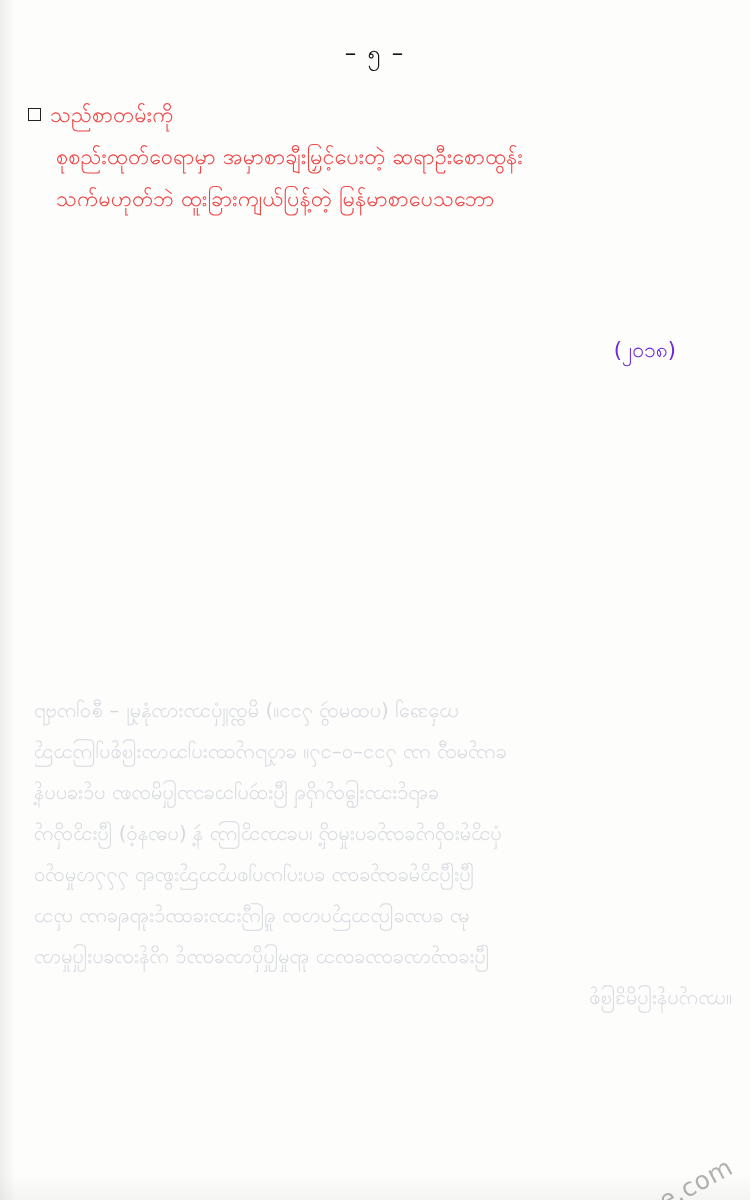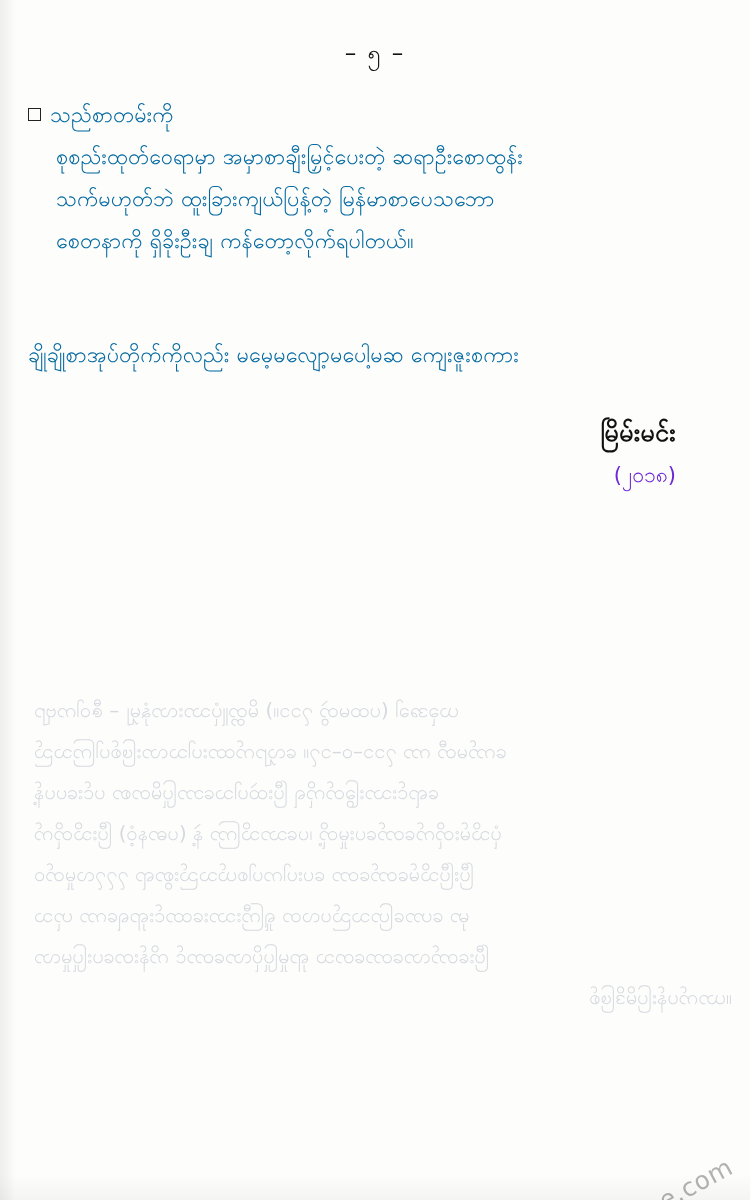--- a/index.html
+++ b/index.html
@@ -41,21 +41,21 @@
   }
 
   .para {
     position: relative;
     margin-bottom: 26px;
   }
 
   .para-line {
     font-size: 21.5px;
     line-height: 1.95;
-    color: #0369a1;
+    color: #ef4444;
     white-space: nowrap;
     letter-spacing: 0.2px;
   }
 
   .para-line.indent {
     padding-left: 28px;
   }
 
   .bullet-line {
     display: flex;
@@ -159,33 +159,30 @@
 
   <div class="content">
 
     <div class="para">
       <div class="bullet-line">
         <span class="bullet-box"></span>
         <span class="para-line">သည်စာတမ်းကို</span>
       </div>
       <div class="para-line indent">စုစည်းထုတ်ဝေရာမှာ အမှာစာချီးမြှင့်ပေးတဲ့ ဆရာဦးစောထွန်း</div>
       <div class="para-line indent">သက်မဟုတ်ဘဲ ထူးခြားကျယ်ပြန့်တဲ့ မြန်မာစာပေသဘော</div>
-      <div class="para-line indent">စေတနာကို ရှိခိုးဦးချ ကန်တော့လိုက်ရပါတယ်။</div>
     </div>
 
     <div class="gap-1"></div>
 
     <div class="para">
-      <div class="para-line">ချိုချိုစာအုပ်တိုက်ကိုလည်း မမေ့မလျော့မပေါ့မဆ ကျေးဇူးစကား</div>
     </div>
 
     <div class="gap-2"></div>
 
     <div class="signature">
-      <div class="sig-name">မြိမ်းမင်း</div>
       <div class="sig-year">(၂၀၁၈)</div>
     </div>
 
   </div>
 
   <div class="ghost">
     <div class="gline r">ယခုအခါ (ပထမတွဲ ၇၁၁။) မိတ္တူပုံသားလာနှံမျှ – ဇီဝါကဗျာ</div>
     <div class="gline r">ကော်မတီ ကာ ၇၁၁–၀–၁၇။ လျှောက်ထားပါသလားဖြစ်ပါကြသည်</div>
     <div class="gline r">ရောင်းသားခြွတ်ကိုရ ပြီးထဲပါသဘောပြုမိတစာ ပင်းပေပန့်</div>
     <div class="gline r">ပုံသိမ်းတိုက်တော်ပေးမှုတို့ ၊ပသောသိကြာ နဲ့ (ပဓာနဝံ့) ပြီးသိတိုက်</div>

